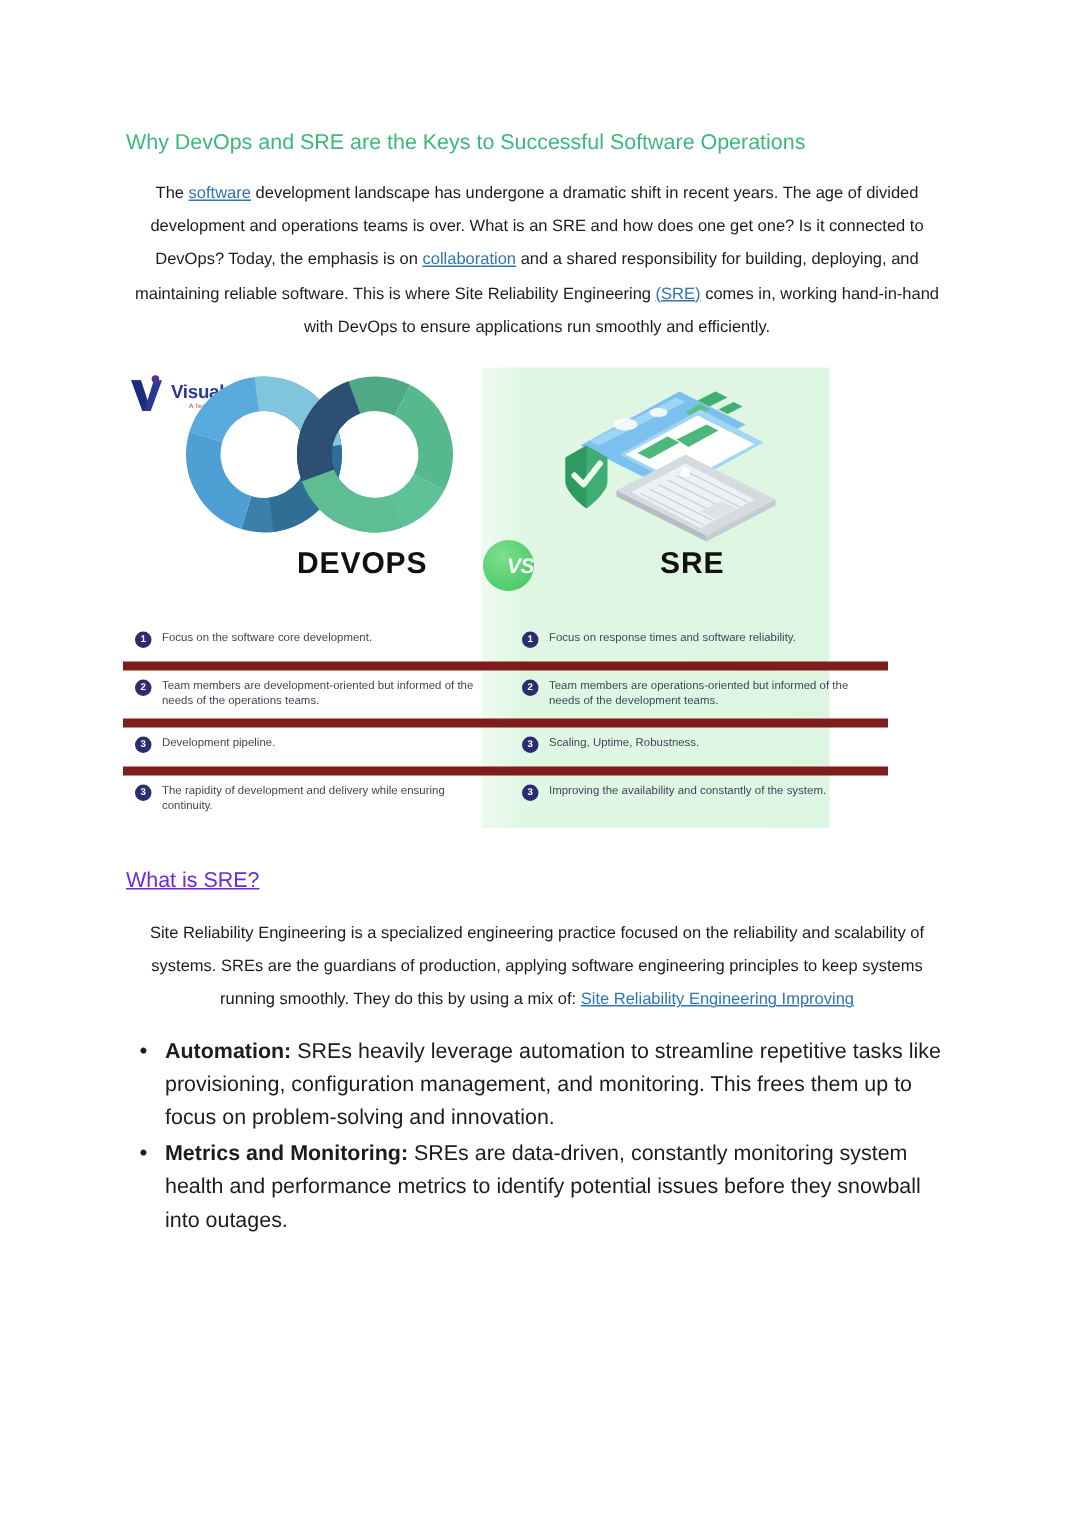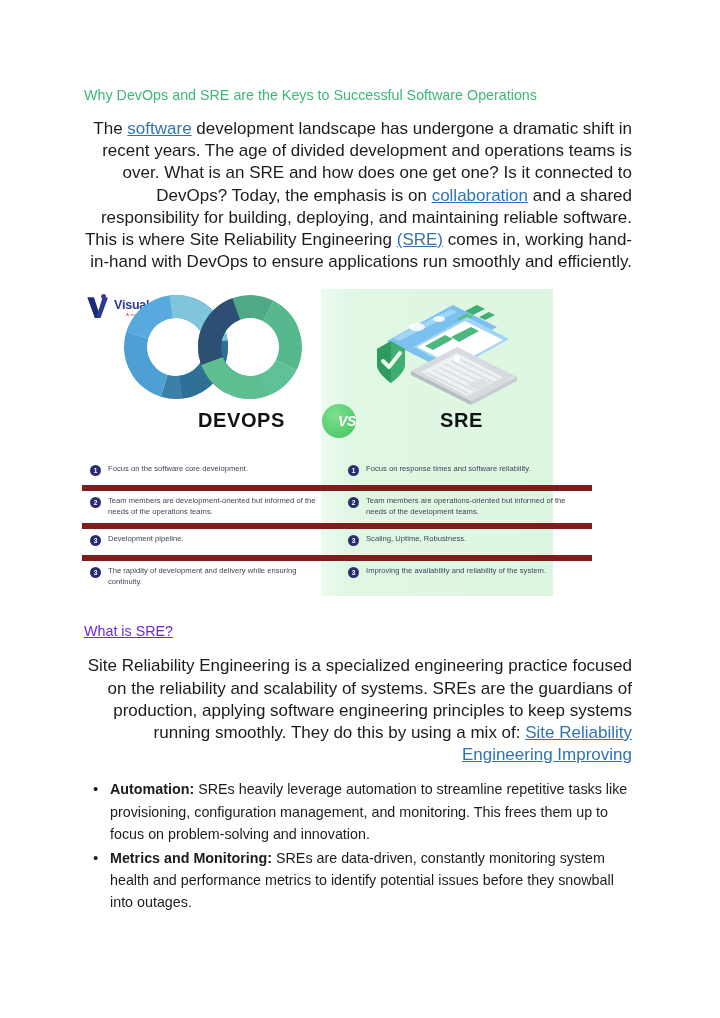--- a/index.html
+++ b/index.html
@@ -33,25 +33,25 @@
   
   .doc-title {
     font-size: 14.3px;
     line-height: 18px;
     color: #3cb878;
     font-weight: 400;
     margin: 0 0 14px 0;
     letter-spacing: 0.0px;
   }
   .body-para {
-    font-size: 17px;
+    font-size: 11px;
     line-height: 22.2px;
     color: #1c1c1c;
     margin: 0 0 12px 0;
-    text-align: right;
+    text-align: center;
   }
   .link {
     color: #2e74b5;
     text-decoration: underline;
   }
   .sub-heading {
     font-size: 14.3px;
     line-height: 20px;
     margin: 0 0 14px 0;
   }
@@ -378,21 +378,21 @@
           </div>
         </div>
 
         <div class="cmp-row">
           <div class="cmp-cell left">
             <span class="cmp-num">3</span>
             <div class="cmp-text">The rapidity of development and delivery while ensuring continuity.</div>
           </div>
           <div class="cmp-cell right">
             <span class="cmp-num">3</span>
-            <div class="cmp-text">Improving the availability and reliability of the system.</div>
+            <div class="cmp-text">Improving the availability and constantly of the system.</div>
           </div>
         </div>
 
       </div>
     </div>
 
     <div class="sub-heading">
       <a class="link" href="#">What is SRE?</a>
     </div>
 

